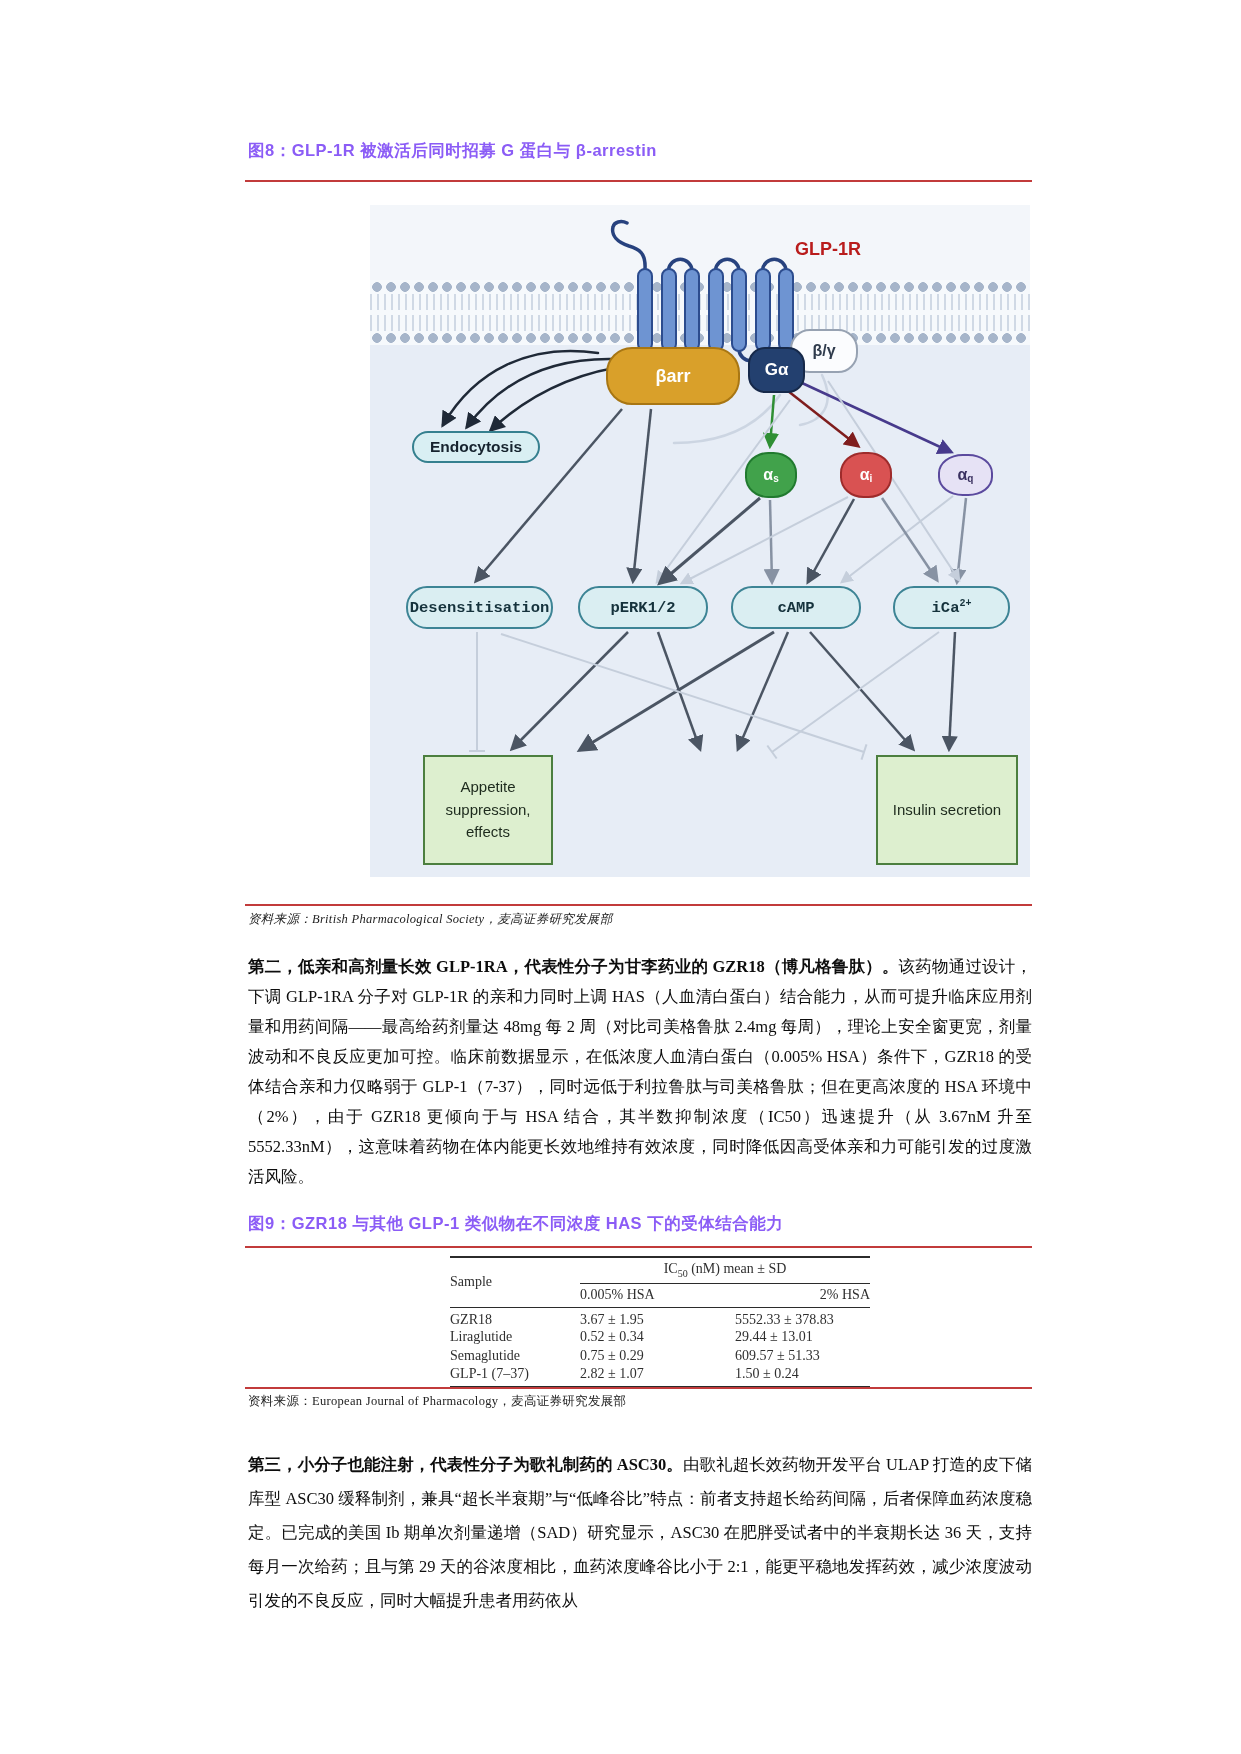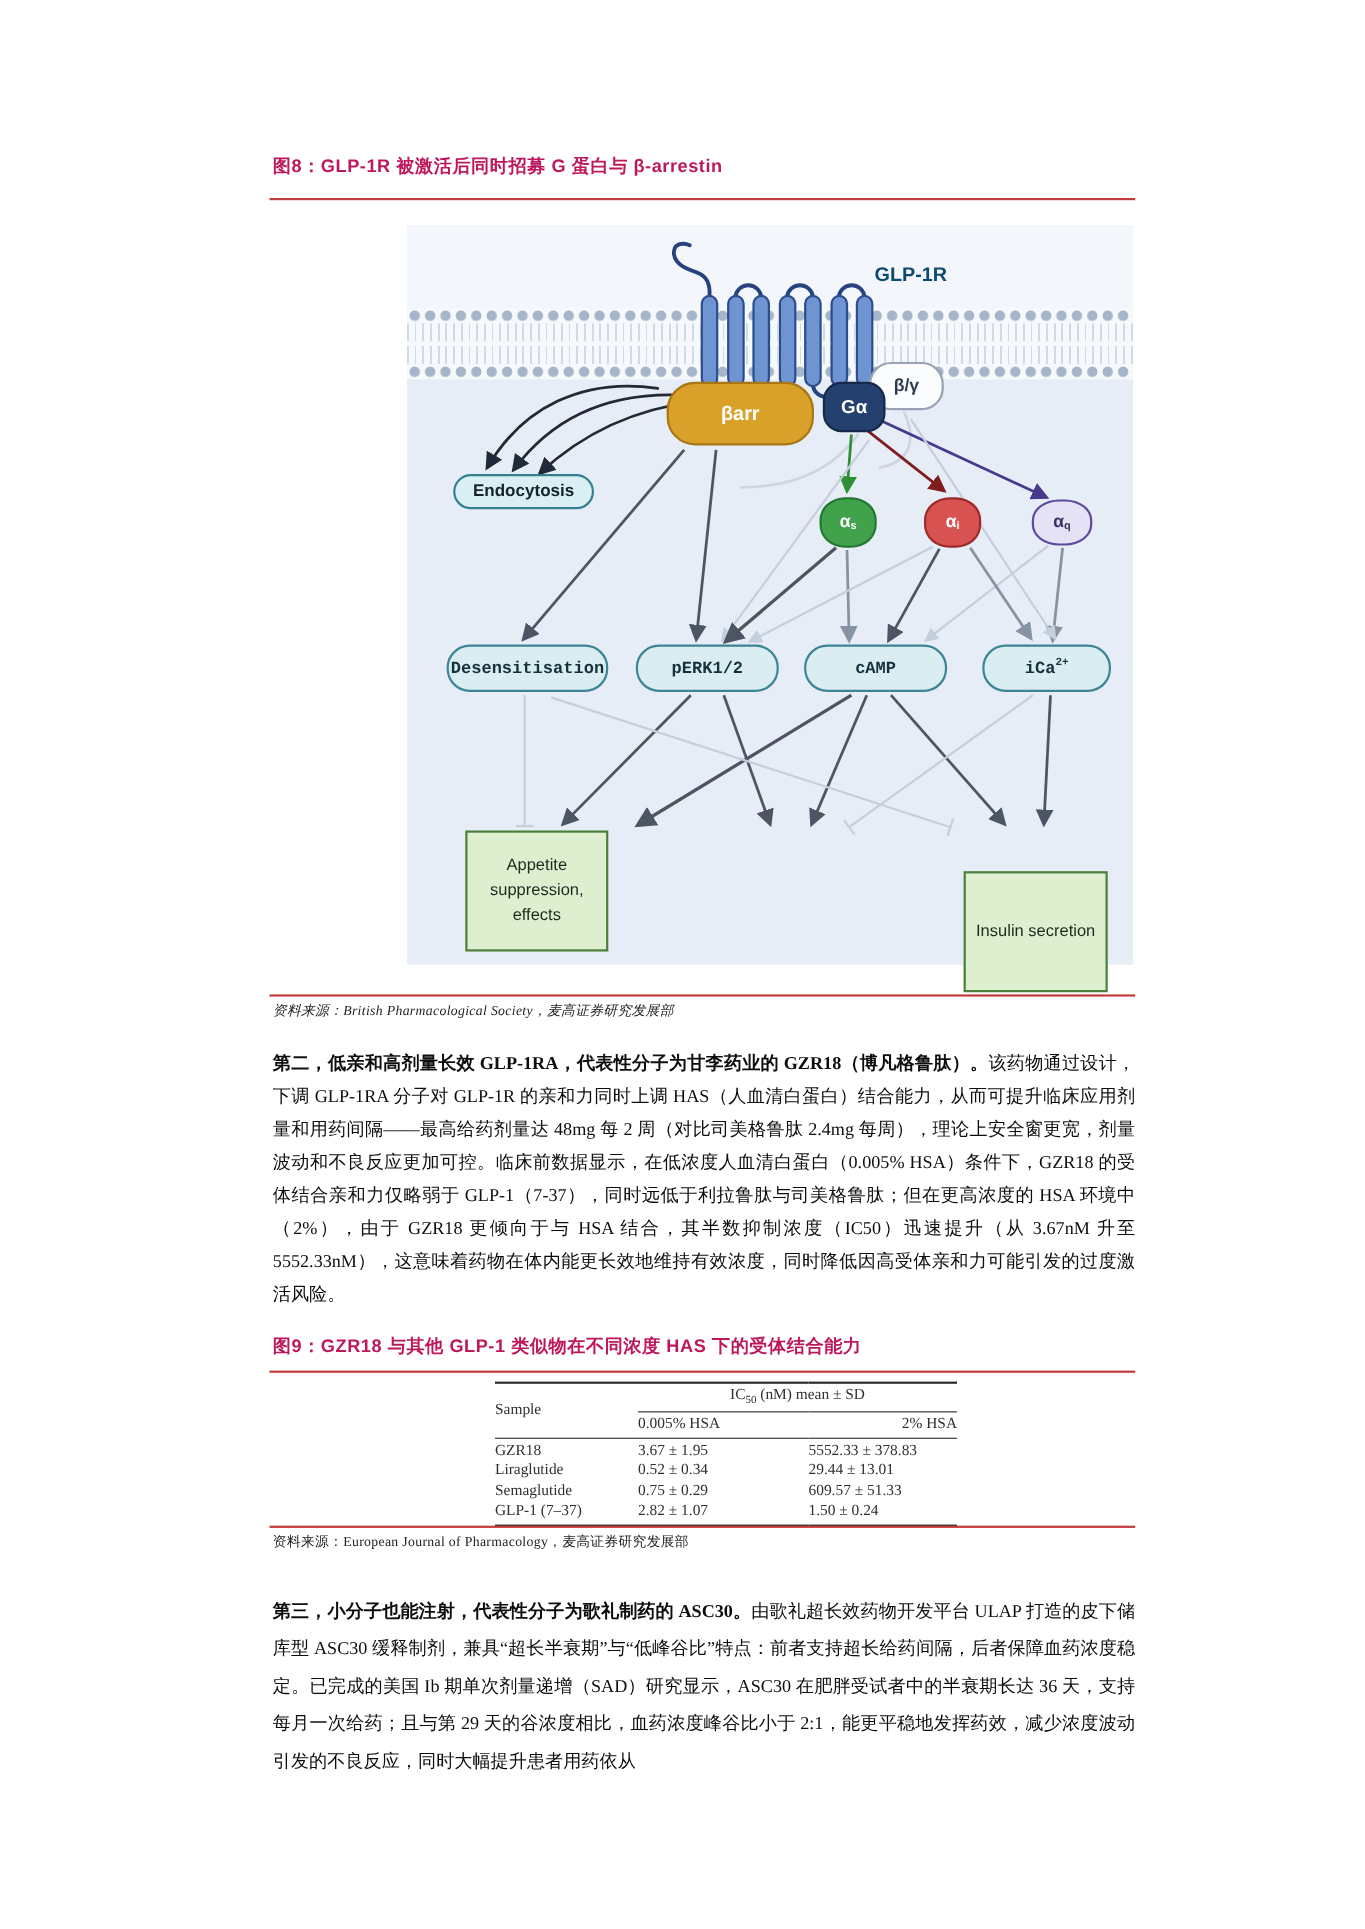--- a/index.html
+++ b/index.html
@@ -1,21 +1,21 @@
 <!DOCTYPE html>
 <html><head>
 <meta charset="utf-8">
 <style>
   * { margin:0; padding:0; box-sizing:border-box; }
   html,body { background:#fff; }
   .page { position:relative; width:1241px; height:1754px; background:#fff; overflow:hidden;
           font-family:"Liberation Serif", serif; color:#111; }
 
   .fig-title { position:absolute; left:248px; font-family:"Liberation Sans", sans-serif;
-               font-weight:700; font-size:16.5px; color:#be185d; letter-spacing:0.5px; }
+               font-weight:700; font-size:16.5px; color:#8b5cf6; letter-spacing:0.5px; }
   .red-rule { position:absolute; left:245px; width:787px; height:2px; background:#c23b3b; }
   .source-line { position:absolute; left:248px; font-size:12.5px; color:#222; letter-spacing:0.3px; }
 
   .para { position:absolute; left:248px; width:784px; font-size:16.5px; line-height:30px;
           text-align:justify; color:#0d0d0d; }
   .para strong { font-weight:700; }
   #para3 { line-height:34px; }
 
   
   .panel { position:absolute; left:370px; top:205px; width:660px; height:672px;
@@ -28,21 +28,21 @@
   .mem-heads.top { top:0; } .mem-heads.bottom { bottom:0; }
   .mem-tails { position:absolute; left:0; top:14px; width:660px; height:37px;
       background-image: linear-gradient(rgba(0,0,0,0) 0 44%, #f6f9fc 44% 56%, rgba(0,0,0,0) 56%),
         repeating-linear-gradient(90deg, #d0d9e5 0 1.6px, rgba(0,0,0,0) 1.6px 7px); }
 
   .links { position:absolute; inset:0; width:660px; height:672px; }
 
   .helices { position:absolute; left:267px; top:63px; display:flex; gap:7.5px; }
   .helix { width:16px; height:84px; background:#6e94d2; border:2.5px solid #2c4c8e; border-radius:9px; }
 
-  .glp1r-label { position:absolute; left:425px; top:34px; font-size:18px; font-weight:700; color:#0c4a6e; }
+  .glp1r-label { position:absolute; left:425px; top:34px; font-size:18px; font-weight:700; color:#b91c1c; }
 
   .node { position:absolute; display:flex; align-items:center; justify-content:center;
           text-align:center; }
   .node sub { font-size:10px; transform:translateY(3px); }
   .node sup { font-size:10px; transform:translateY(-4px); }
   #n-barr { left:236px; top:142px; width:134px; height:58px; background:#d9a02a; border:2.5px solid #a87613;
             border-radius:26px; color:#fff; font-weight:700; font-size:18px; z-index:5; }
   #n-galpha { left:378px; top:142px; width:57px; height:46px; background:#23406f; border:2.5px solid #16294a;
             border-radius:17px; color:#fff; font-weight:700; font-size:17px; z-index:5; }
   #n-bgamma { left:420px; top:124px; width:68px; height:44px; background:#fbfcfe; border:2px solid #97a2b2;
@@ -57,21 +57,21 @@
   .pill { top:381px; height:43px; background:#daeef2; border:2px solid #3d8495; border-radius:21px;
           color:#15323c; font-weight:600; font-size:15.5px; z-index:5;font-family:Liberation Mono, monospace; }
   #n-desens { left:36px; width:147px; }
   #n-perk  { left:208px; width:130px; }
   #n-camp  { left:361px; width:130px; }
   #n-ica   { left:523px; width:117px; }
   .greenbox { top:550px; height:110px; background:#ddefcf; border:2px solid #4c7f3f;
               color:#1d2a1d; font-size:15px; line-height:1.5; z-index:5; padding:4px; }
   #n-appetite { left:53px; width:130px; }
   #n-cyto    { left:275px; width:138px; }
-  #n-insulin { left:506px; width:131px;margin-top:37px; }
+  #n-insulin { left:506px; width:142px; }
 
   
   .ic-table { position:absolute; left:450px; top:1256px; width:420px; border-collapse:collapse;
               font-family:"Liberation Serif", serif; color:#2f2f2f; font-size:14px; font-weight:600;
               border-top:2px solid #2b2b2b; border-bottom:2px solid #2b2b2b; }
   .ic-table th, .ic-table td { padding:0; font-weight:400; }
   .ic-table .c1 { width:130px; text-align:left; }
   .ic-table .c2 { width:155px; text-align:left; }
   .ic-table .c3 { width:135px; text-align:left; }
   .ic-table thead th { height:26px; vertical-align:middle; }

